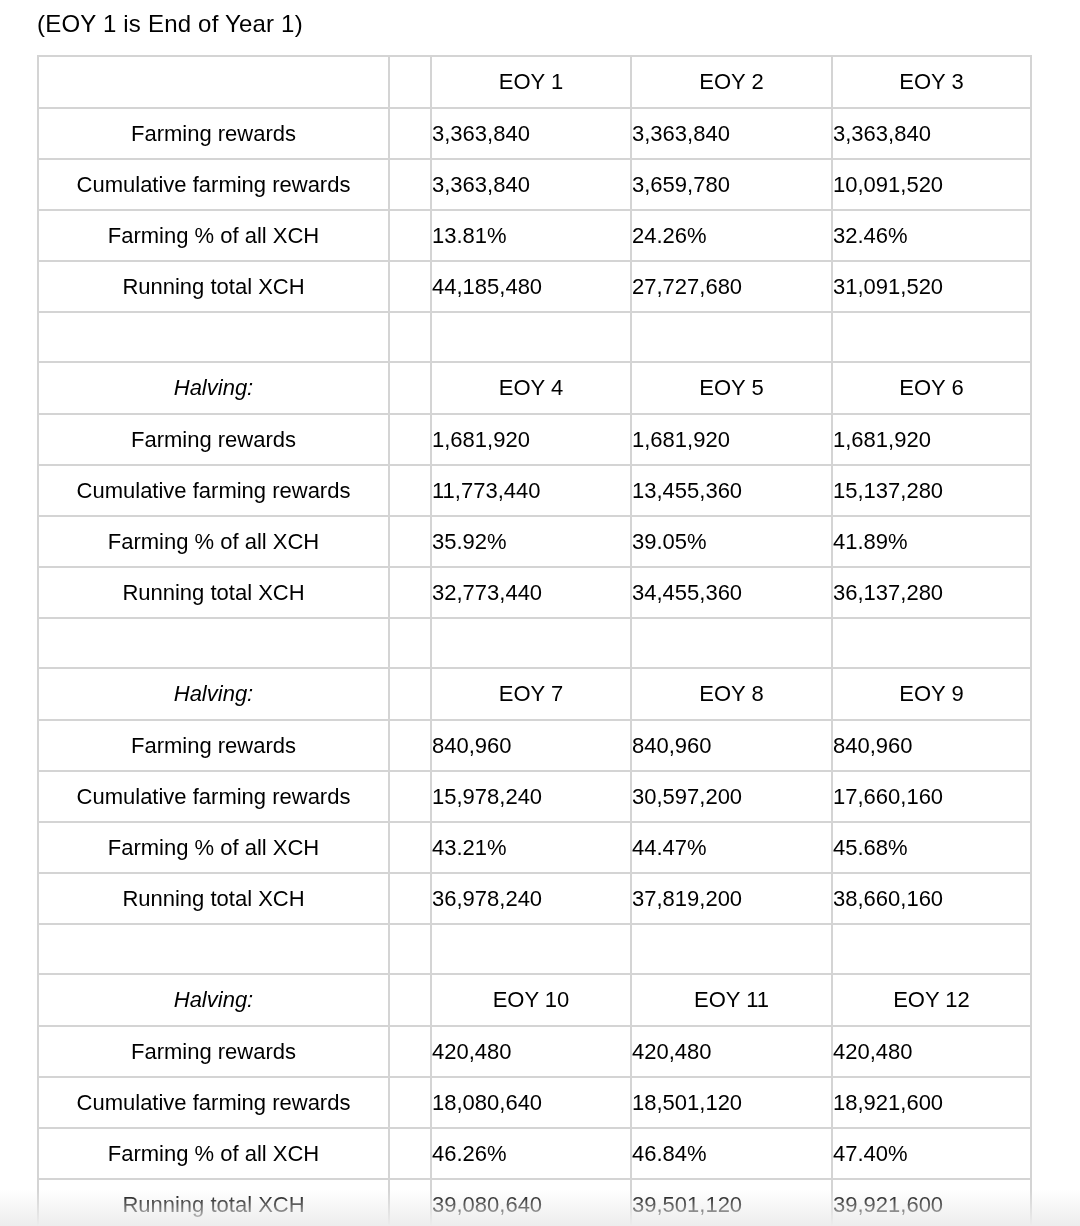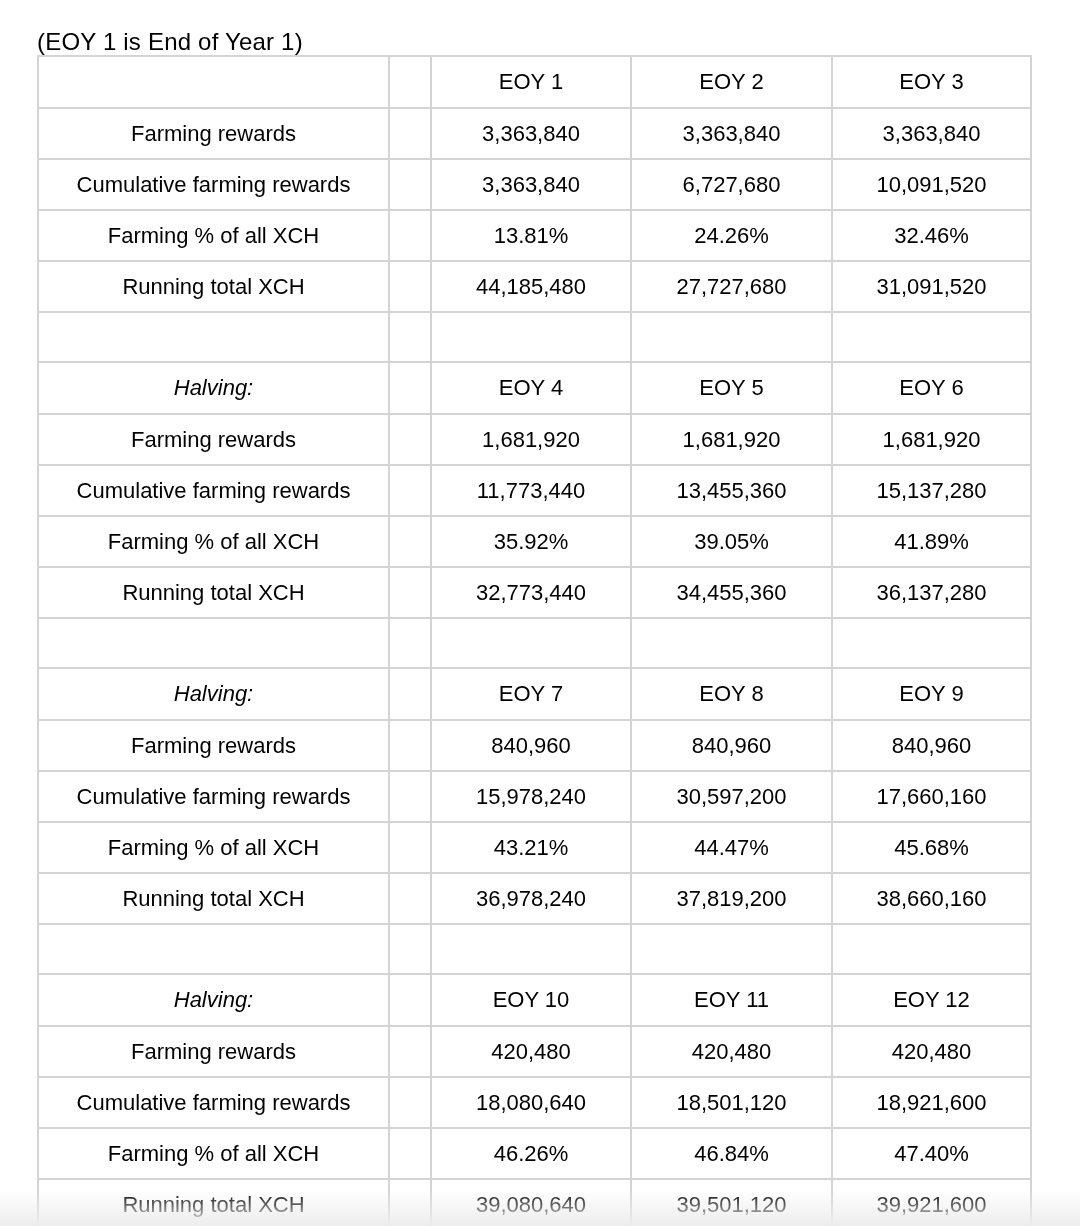--- a/index.html
+++ b/index.html
@@ -1,37 +1,37 @@
 <!DOCTYPE html>
 <html><head>
 <meta charset="utf-8">
 <style>
   html, body { margin:0; padding:0; background:#ffffff; }
   .page {
     position:relative; width:1080px; height:1226px; background:#ffffff;
     font-family:"Liberation Sans", sans-serif; color:#000; overflow:hidden;
   }
   .title {
-    position:absolute; left:37px; top:28px; font-size:24px; color:#000;
+    position:absolute; left:37px; top:10px; font-size:24px; color:#000;
     letter-spacing:0.2px;
   }
   table.sheet {
     position:absolute; left:37px; top:55px;
     border-collapse:collapse; table-layout:fixed;
   }
   table.sheet td {
     border:2px solid #d4d4d4; padding:0; vertical-align:middle;
     font-size:22px; color:#000; overflow:hidden; white-space:nowrap;
   }
   tr.hrow td { height:50px;margin-left:48px; }
   tr.drow td { height:49px; }
   tr.gap td  { height:48px; }
   td.label { text-align:center; padding-left:9px; }
   td.halving { font-style:italic; }
-  td.num { text-align:center; padding-right:9px;margin-top:37px; }
+  td.num { text-align:left; padding-right:9px;margin-top:37px; }
   td.eoy {
     border:3px solid #000000; text-align:center; font-size:22px;
   }
   td.bold { font-weight:normal; }
   .bottom-fade {
     position:absolute; left:0; bottom:0; width:1080px; height:36px;
     background:linear-gradient(180deg, rgba(255,255,255,0) 0%, #ededed 100%);
   }
 </style>
 </head>
@@ -61,21 +61,21 @@
       <td class="label">Farming rewards</td>
       <td></td>
       <td class="num">3,363,840</td>
       <td class="num">3,363,840</td>
       <td class="num">3,363,840</td>
     </tr>
     <tr class="drow">
       <td class="label">Cumulative farming rewards</td>
       <td></td>
       <td class="num">3,363,840</td>
-      <td class="num">6,727,680</td>
+      <td class="num">3,659,780</td>
       <td class="num">10,091,520</td>
     </tr>
     <tr class="drow">
       <td class="label">Farming % of all XCH</td>
       <td></td>
       <td class="num">13.81%</td>
       <td class="num">24.26%</td>
       <td class="num">32.46%</td>
     </tr>
     <tr class="drow">

